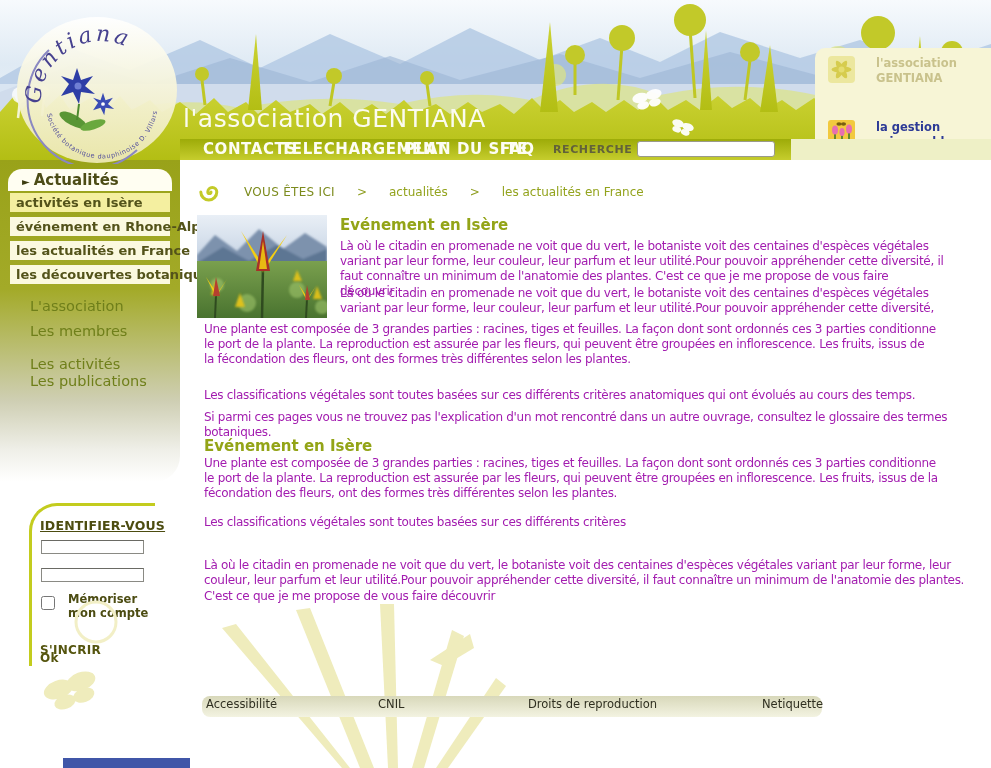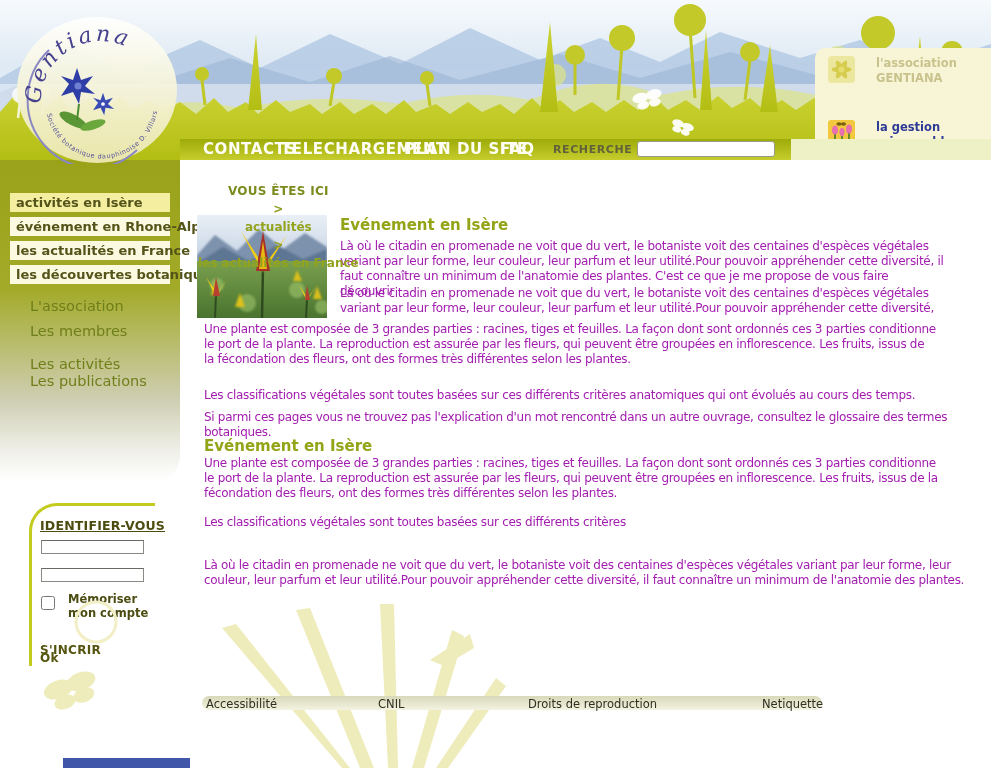--- a/index.html
+++ b/index.html
@@ -42,28 +42,28 @@
   
   .login-frame{position:absolute;left:29px;top:503px;width:126px;height:163px;
     border-left:3px solid #c3cc1e;border-top:3px solid #c3cc1e;border-top-left-radius:28px;}
   .login-title{position:absolute;left:40px;top:518px;font-size:12.5px;font-weight:bold;color:#4c4c10;letter-spacing:.2px;text-decoration:underline;}
   .login-input{position:absolute;left:41px;width:103px;height:14px;background:#fff;border:1px solid #8a8a84;border-top-color:#6a6a64;font-size:11px;padding:0 3px;}
   .login-check{position:absolute;left:41px;top:596px;width:14px;height:14px;margin:0;}
   .remember{position:absolute;left:68px;top:592px;width:90px;font-size:11.5px;font-weight:bold;color:#4c4c12;line-height:14px;}
   .login-link{position:absolute;left:40px;font-size:12px;font-weight:bold;color:#55550f;cursor:pointer;letter-spacing:.3px;}
 
   
-  .breadcrumb{position:absolute;left:198px;top:180px;height:24px;display:flex;align-items:center;gap:4px;font-size:12px;font-weight:bold;color:#8f9e22;z-index:3;flex-direction:column;}
+  .breadcrumb{position:absolute;left:198px;top:180px;height:24px;display:flex;align-items:center;gap:22px;font-size:12px;font-weight:normal;color:#8f9e22;z-index:3;}
   .breadcrumb .pref{color:#7c8b1d;letter-spacing:.3px;}
   .breadcrumb a{color:#93a31d;text-decoration:none;cursor:pointer;}
   .article-image{position:absolute;left:197px;top:215px;width:130px;height:103px;overflow:hidden;}
   .h-sec{position:absolute;margin:0;font-size:15px;font-weight:bold;color:#93a417;white-space:nowrap;}
   .para{position:absolute;margin:0;font-size:12px;letter-spacing:-0.3px;line-height:15px;color:#a21caf;}
 
-  .footer-bar{position:absolute;left:202px;top:696px;width:620px;height:14px;
+  .footer-bar{position:absolute;left:202px;top:696px;width:620px;height:21px;
     background:linear-gradient(#d8d8ba,#f3f3e1);border-radius:8px;z-index:3;}
   .footer-link{position:absolute;top:0;height:17px;line-height:17px;font-size:11.5px;color:#2f2f20;cursor:pointer;}
 
   .deco-bottom{position:absolute;left:0;top:600px;width:520px;height:168px;pointer-events:none;}
   .blue-strip{position:absolute;left:63px;top:758px;width:127px;height:10px;background:#4056a8;}
 </style>
 </head>
 <body>
 
 <div id="page">
@@ -169,20 +169,21 @@
           <ellipse cx="58" cy="108" rx="15" ry="5.5" fill="#5a9635" transform="rotate(28 58 108)"></ellipse>
           <ellipse cx="78" cy="113" rx="13" ry="4.5" fill="#6aa83e" transform="rotate(-18 78 113)"></ellipse>
           <line x1="64" y1="92" x2="62" y2="108" stroke="#4c8a2e" stroke-width="2"></line>
         </g>
         <text font-family="DejaVu Sans, sans-serif" font-size="6.5" fill="#55519c" letter-spacing="0.6">
           <textPath href="#arcBot">Société botanique dauphinoise D. Villars</textPath>
         </text>
       </svg>
     </div>
 
+    <div class="site-title">l'association GENTIANA</div>
 
     <div class="navbar">
       <div class="pale-ext"></div>
       <span class="nav-item" style="left:23px">CONTACTS</span>
       <span class="nav-item" style="left:101px">TELECHARGEMENT</span>
       <span class="nav-item" style="left:224px">PLAN DU SITE</span>
       <span class="nav-item" style="left:320px">FAQ</span>
       <span class="nav-search-label" style="left:373px">RECHERCHE</span>
       <input class="nav-search" type="text" value="" style="">
     </div>
@@ -223,20 +224,23 @@
         </svg>
         <div class="ql-text ql-blue">
           <div>la gestion</div>
           <div>raisonnable</div>
         </div>
       </div>
     </div>
   </div>
 
   <div class="sidebar">
+    <div class="menu-head">
+      <span class="arrow">►</span><span>Actualités</span>
+    </div>
     <div class="menu-item hot" style="top:33px">activités en Isère</div>
     <div class="menu-item" style="top:57px">événement en Rhone-Alpes</div>
     <div class="menu-item" style="top:81px">les actualités en France</div>
     <div class="menu-item" style="top:105px">les découvertes botanique</div>
     <div class="side-link" style="top:138px">L'association</div>
     <div class="side-link" style="top:163px">Les membres</div>
     <div class="side-link" style="top:196px">Les activités</div>
     <div class="side-link" style="top:213px">Les publications</div>
   </div>
 
@@ -319,20 +323,21 @@
 
   <p class="para" style="left:204px;top:322px;width:732px">Une plante est composée de 3 grandes parties :  racines,  tiges et  feuilles. La façon dont sont ordonnés ces 3 parties conditionne le port de la plante. La reproduction est assurée par les  fleurs, qui peuvent être groupées en inflorescence. Les  fruits, issus de la fécondation des fleurs, ont des formes très différentes selon les plantes.</p>
   <p class="para" style="left:204px;top:388px;width:760px">Les classifications végétales sont toutes basées sur ces différents critères anatomiques qui ont évolués au cours des temps.</p>
   <p class="para" style="left:204px;top:410px;width:780px">Si parmi ces pages vous ne trouvez pas l'explication d'un mot rencontré dans un autre ouvrage, consultez le  glossaire des termes botaniques.</p>
 
   <h2 class="h-sec" style="left:204px;top:437px">Evénement en Isère</h2>
   <p class="para" style="left:204px;top:456px;width:740px">Une plante est composée de 3 grandes parties :  racines,  tiges et  feuilles. La façon dont sont ordonnés ces 3 parties conditionne le port de la plante. La reproduction est assurée par les  fleurs, qui peuvent être groupées en inflorescence. Les  fruits, issus de la fécondation des fleurs, ont des formes très différentes selon les plantes.</p>
   <p class="para" style="left:204px;top:515px;width:760px">Les classifications végétales sont toutes basées sur ces différents critères</p>
 
   <p class="para" style="left:204px;top:558px;width:765px">Là où le citadin en promenade ne voit que du vert, le botaniste voit des centaines d'espèces végétales variant par leur forme, leur couleur, leur parfum et leur utilité.Pour pouvoir appréhender cette diversité, il faut connaître un minimum de l'anatomie des plantes.</p>
+  <p class="para" style="left:204px;top:589px;width:765px">C'est ce que je me propose de vous faire découvrir</p>
 
   <div class="footer-bar">
     <span class="footer-link" style="left:4px">Accessibilité</span>
     <span class="footer-link" style="left:176px">CNIL</span>
     <span class="footer-link" style="left:326px">Droits de reproduction</span>
     <span class="footer-link" style="left:560px">Netiquette</span>
   </div>
 
   <svg class="deco-bottom" viewBox="0 0 520 168">
     <g fill="#efecbc">

